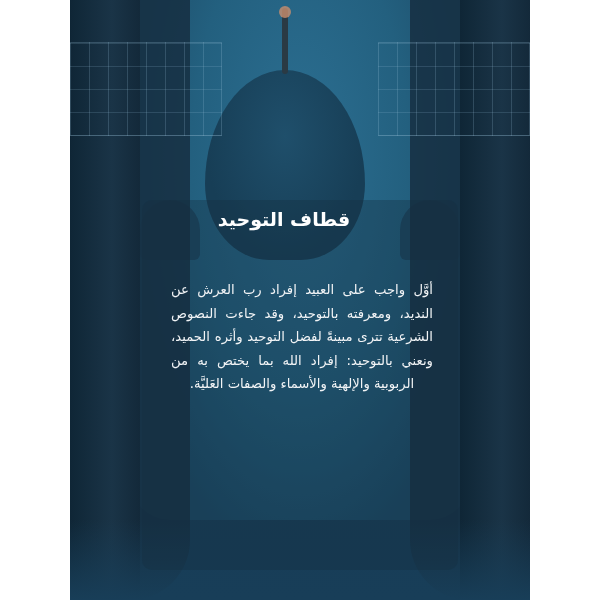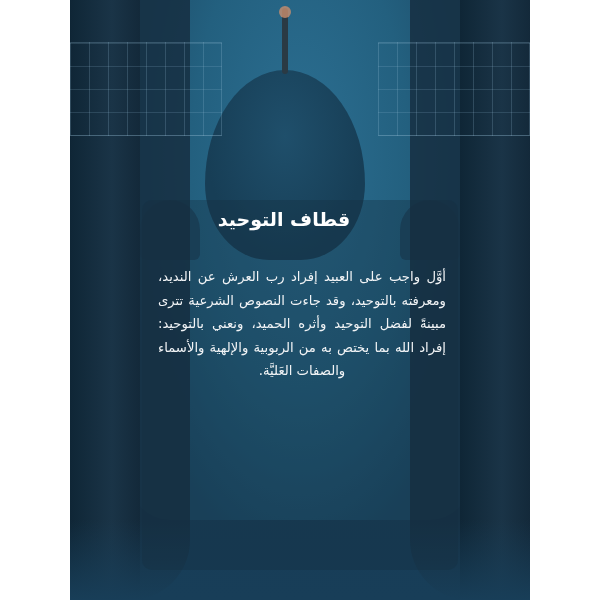--- a/index.html
+++ b/index.html
@@ -44,21 +44,21 @@
     .title {
       position: absolute; left: 0; top: 208px; width: 428px; text-align: center;
       color: #ffffff; font-family: "DejaVu Sans", sans-serif; font-weight: bold; font-size: 19px;
       direction: rtl;
     }
     .body-text {
       position: absolute; left: 87px; top: 264px; width: 290px;
       color: #f2f4f6; font-family: "DejaVu Sans", sans-serif; font-size: 13.2px; line-height: 23.6px;
       direction: rtl; text-align: justify; text-align-last: center;
     }
-    .body-text p { margin: 1px; }
+    .body-text p { margin: 14px; }
     .fade-bottom { position: absolute; left: 0; bottom: 0; width: 460px; height: 80px; background: linear-gradient(180deg, rgba(24,62,88,0), #183e58); }
   </style>
 </head>
 <body>
 
 <div class="page">
   <div class="sky"></div>
   <div class="small-dome-l"></div>
   <div class="small-dome-r"></div>
   <div class="dome"></div>

